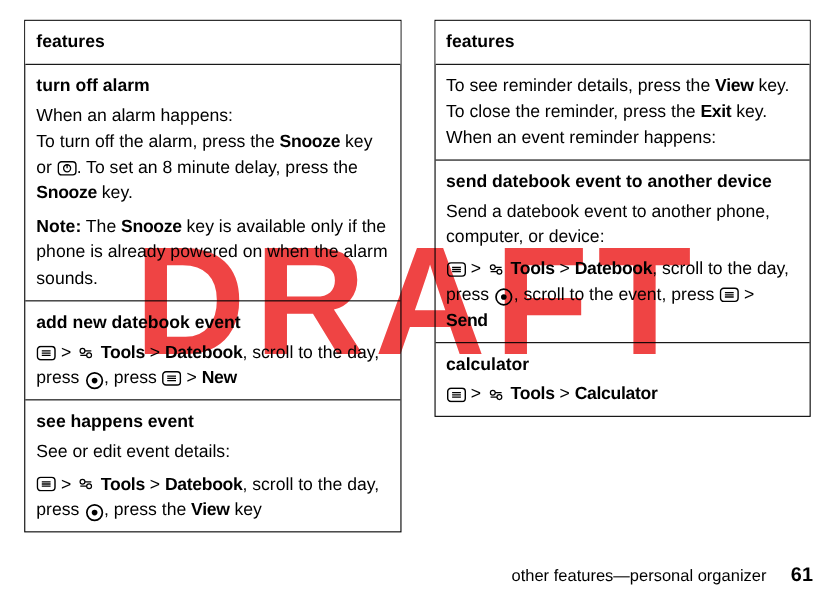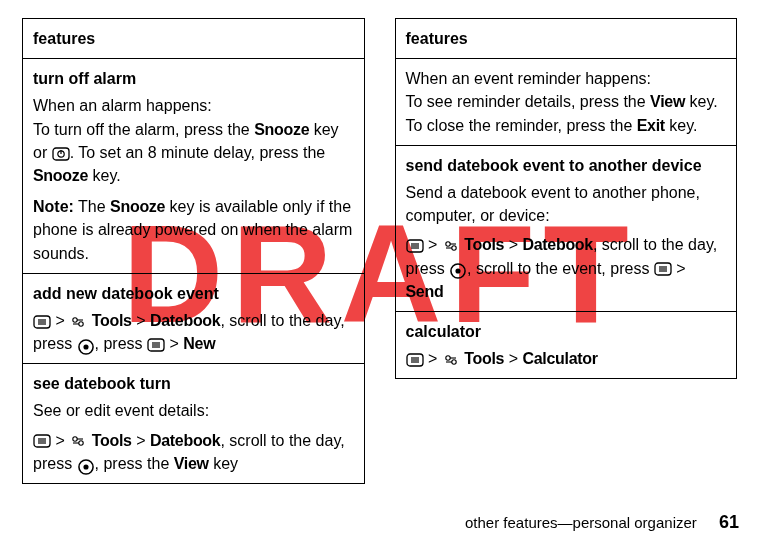--- a/index.html
+++ b/index.html
@@ -117,21 +117,21 @@
               <line x1="5" y1="5" x2="13" y2="5" stroke="#000" stroke-width="1.2"></line>
               <line x1="5" y1="7" x2="13" y2="7" stroke="#000" stroke-width="1.2"></line>
               <line x1="5" y1="9" x2="13" y2="9" stroke="#000" stroke-width="1.2"></line>
             </svg></span>
         <span>&gt;</span>
         <span class="cond">New</span>
       </div>
     </div>
 
     <div class="cell">
-      <div class="title">see datebook turn</div>
+      <div class="title">see happens event</div>
       <div>See or edit event details:</div>
       <div style="margin-top:6px">
         <span class="icon"><svg viewBox="0 0 18 14">
               <rect x="1" y="1" width="16" height="12" rx="3" fill="none" stroke="#000" stroke-width="1.3"></rect>
               <line x1="5" y1="5" x2="13" y2="5" stroke="#000" stroke-width="1.2"></line>
               <line x1="5" y1="7" x2="13" y2="7" stroke="#000" stroke-width="1.2"></line>
               <line x1="5" y1="9" x2="13" y2="9" stroke="#000" stroke-width="1.2"></line>
             </svg></span>
         <span>&gt;</span>
         <span class="icon"><svg viewBox="0 0 18 14">
@@ -147,24 +147,24 @@
               <circle cx="7" cy="7" r="2" fill="#000"></circle>
             </svg></span><span>, press the </span><span class="cond">View</span><span> key</span>
       </div>
     </div>
   </div>
 
   <div class="col" style="align-self:flex-start">
     <div class="cell hdr">features</div>
 
     <div class="cell">
+      <div>
+        <span>To see reminder details, press the </span><span class="cond">View</span><span> key. To close the reminder, press the </span><span class="cond">Exit</span><span> key.</span>
+      </div>
       <div>When an event reminder happens:</div>
-      <div>
-        <span>To see reminder details, press the </span><span class="cond">View</span><span> key. To close the reminder, press the </span><span class="cond">Exit</span><span> key.</span>
-      </div>
     </div>
 
     <div class="cell">
       <div class="title">send datebook event to another device</div>
       <div>Send a datebook event to another phone, computer, or device:</div>
       <div style="margin-top:6px">
         <span class="icon"><svg viewBox="0 0 18 14">
               <rect x="1" y="1" width="16" height="12" rx="3" fill="none" stroke="#000" stroke-width="1.3"></rect>
               <line x1="5" y1="5" x2="13" y2="5" stroke="#000" stroke-width="1.2"></line>
               <line x1="5" y1="7" x2="13" y2="7" stroke="#000" stroke-width="1.2"></line>

